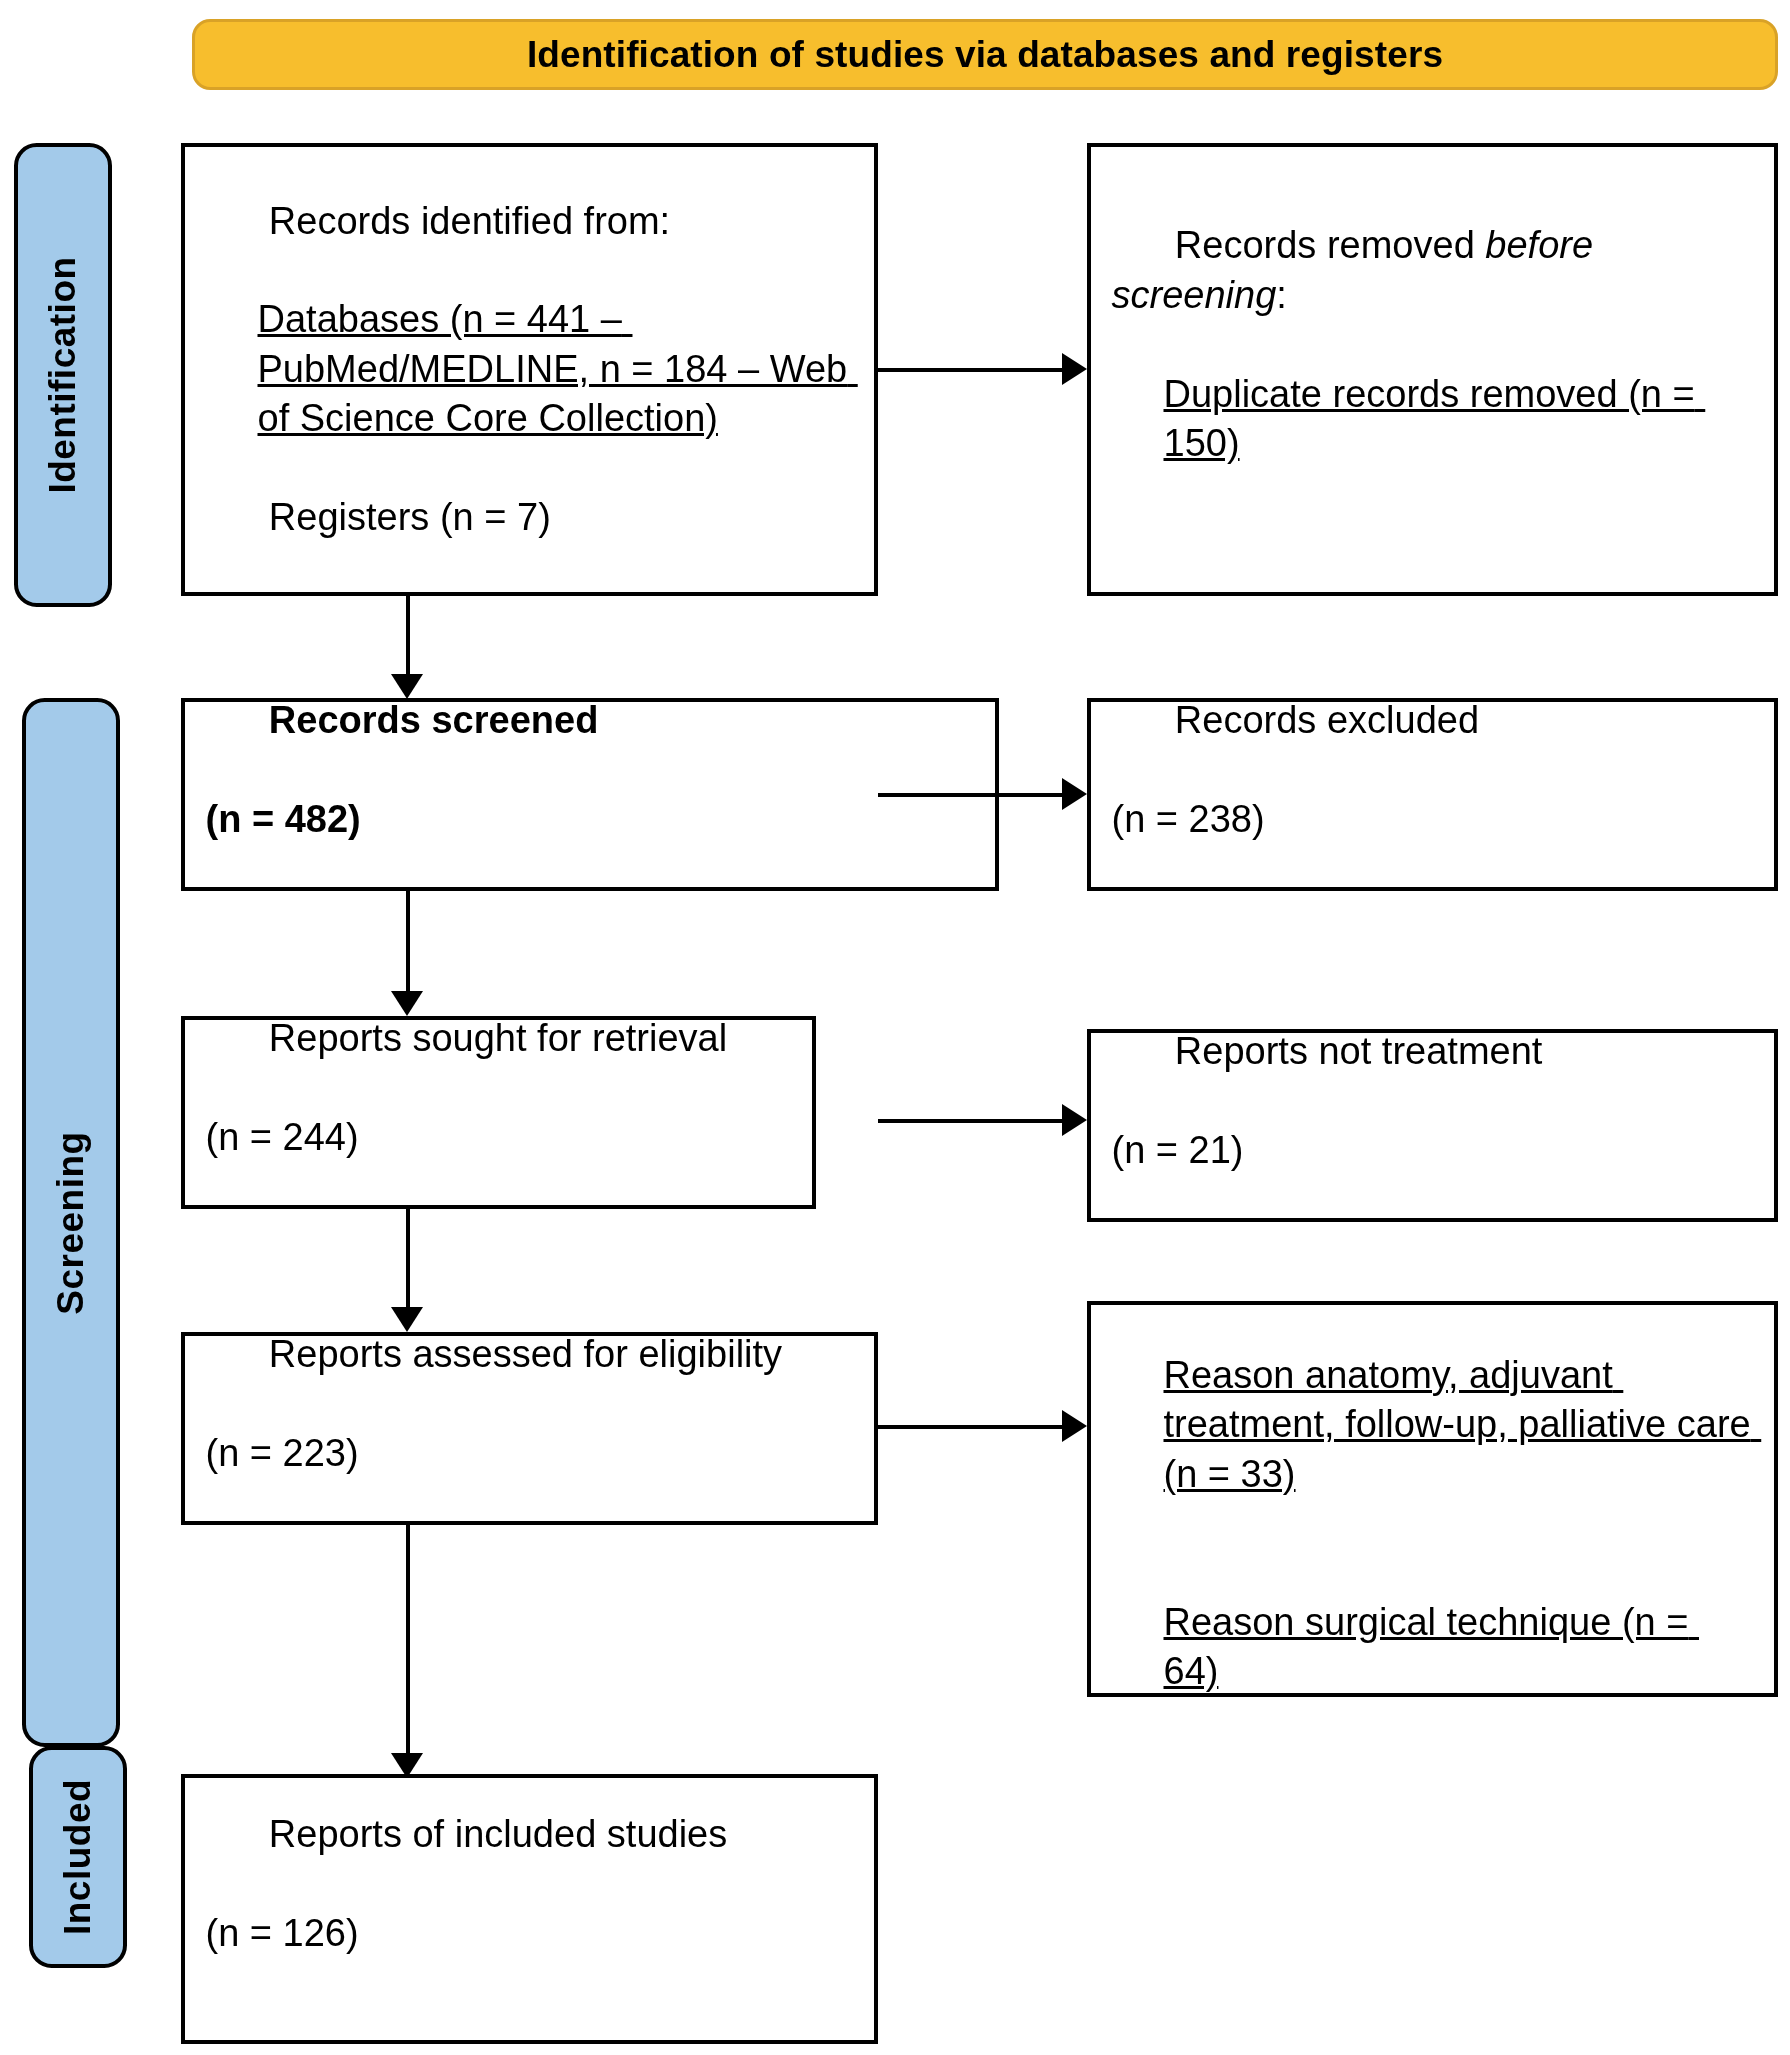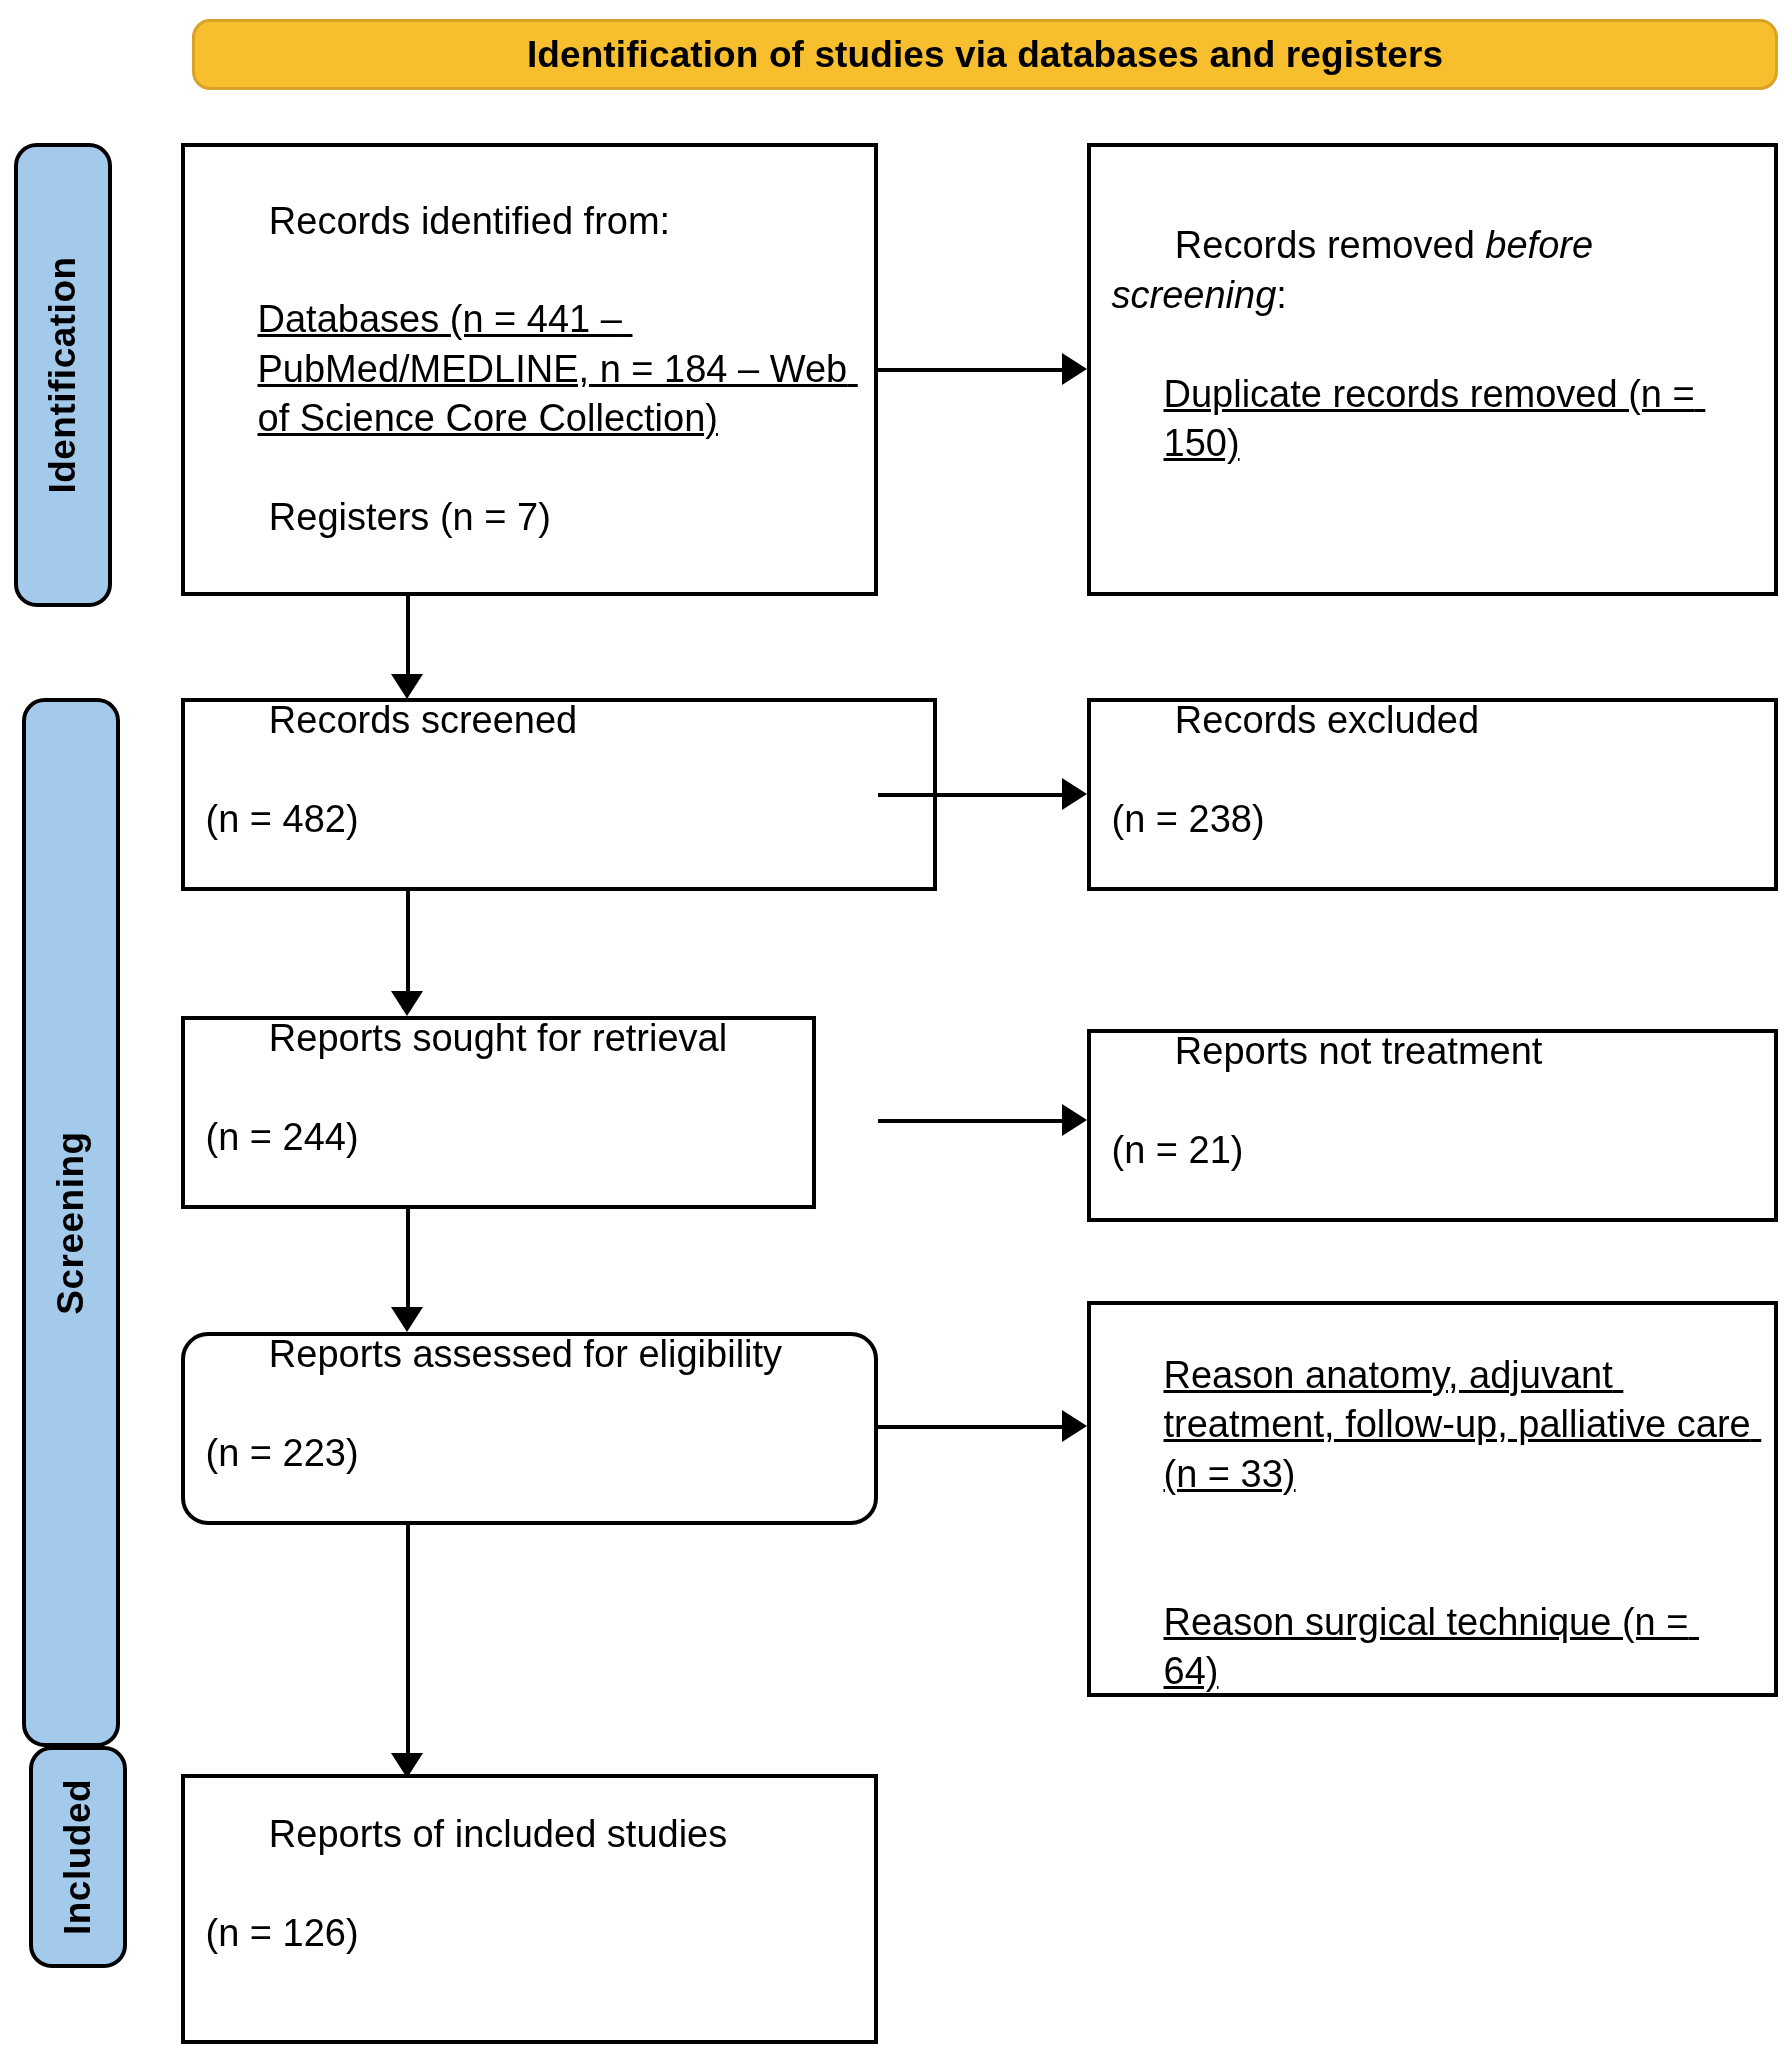--- a/index.html
+++ b/index.html
@@ -113,21 +113,21 @@
       <span class="ind">Duplicate records removed (n = 150)</span>
     </div>
   </div>
 
   <div class="hline" style="left:872px;top:368px;width:186px;"></div>
   <div class="arrow-right" style="left:1056px;top:353px;"></div>
 
   <div class="vline" style="left:400px;top:596px;width:3.8px;height:82px;"></div>
   <div class="arrow-down" style="left:385px;top:674px;"></div>
 
-  <div class="node" style="left:175px;top:698px;width:756px;height:193px;">
+  <div class="node" style="left:175px;top:698px;width:818px;height:193px;font-weight:bold;">
     <div class="body">
       <span>Records screened</span>
       <span style="display:block">(n = 482)</span>
     </div>
   </div>
 
   <div class="node" style="left:1081px;top:698px;width:691px;height:193px;">
     <div class="body">
       <span>Records excluded</span>
       <span style="display:block">(n = 238)</span>
@@ -153,21 +153,21 @@
       <span style="display:block">(n = 21)</span>
     </div>
   </div>
 
   <div class="hline" style="left:872px;top:1119px;width:186px;"></div>
   <div class="arrow-right" style="left:1056px;top:1104px;"></div>
 
   <div class="vline" style="left:400px;top:1209px;width:3.8px;height:102px;"></div>
   <div class="arrow-down" style="left:385px;top:1307px;"></div>
 
-  <div class="node" style="left:175px;top:1332px;width:697px;height:193px;border-radius:27px;">
+  <div class="node" style="left:175px;top:1332px;width:697px;height:193px;">
     <div class="body">
       <span>Reports assessed for eligibility</span>
       <span style="display:block">(n = 223)</span>
     </div>
   </div>
 
   <div class="node" style="left:1081px;top:1301px;width:691px;height:396px;">
     <div class="body">
       <span>Reports excluded:</span>
       <span class="ind">Reason anatomy, adjuvant treatment, follow-up, palliative care (n = 33)</span>

